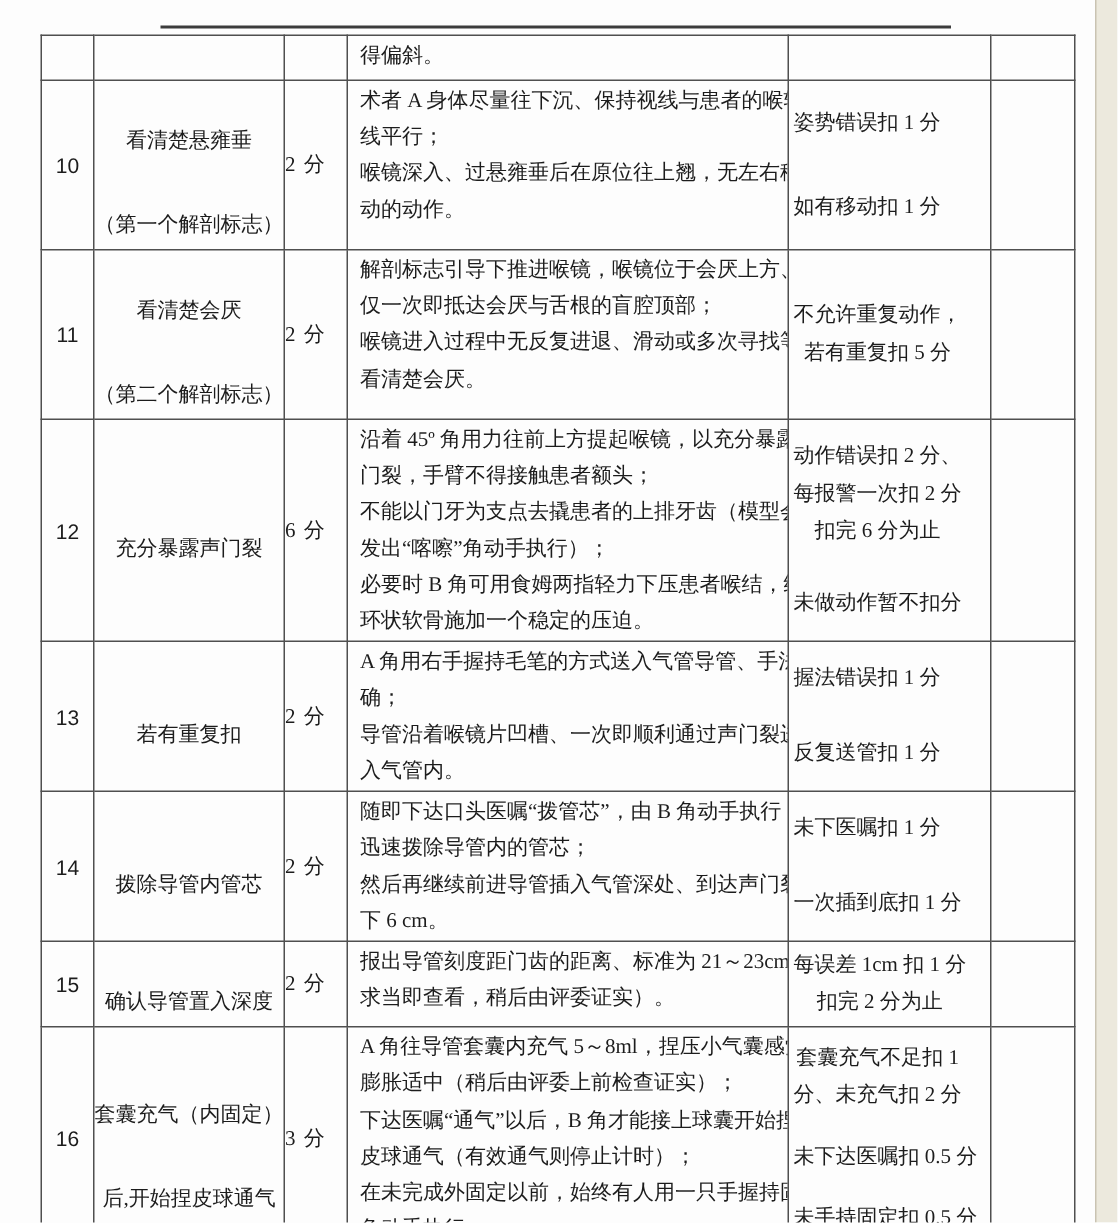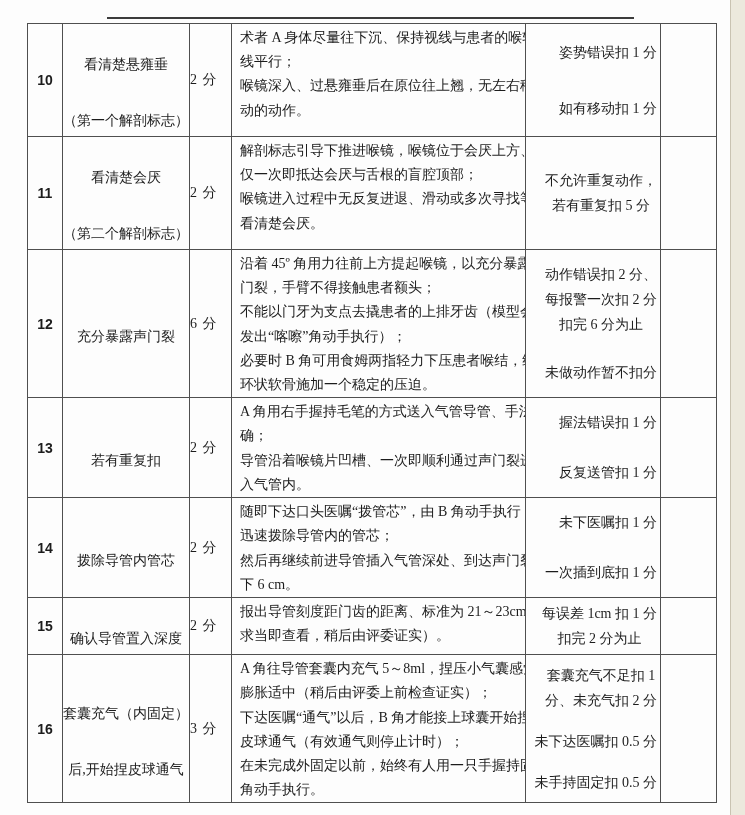--- a/index.html
+++ b/index.html
@@ -49,59 +49,71 @@
   tr.r2 td{height:98px}
   tr.r3 td{height:147px}
   tr.r4 td{height:100px}
   tr.r5 td{height:100px}
   tr.r6 td{height:44px}
   tr.r7 td{height:148px}
 
   td.c-no{
     text-align:center;
     font-family:"Liberation Sans","DejaVu Sans",sans-serif;
-    font-weight:700;
+    font-weight:400;
     font-size:14px;
   }
   td.c-item{text-align:center;}
   .item-line{line-height:31px;margin-top:25px;}
   td.c-score{text-align:left; letter-spacing:1px;}
   td.c-desc{
     vertical-align:top;
     padding:2px 6px 0 8px;
   }
   .desc-line{
     line-height:24.2px;
     white-space:nowrap;
   }
   td.c-ded{padding:0 3px; text-align:center;}
   .ded-wrap{
     height:100%;
     display:flex;
     flex-direction:column;
     justify-content:space-around;
-    align-items:flex-end;
+    align-items:flex-start;
   }
   .ded-line{line-height:25px; white-space:nowrap;}
 </style>
 </head>
 <body>
 
 <div class="top-rule"></div>
 
 <table class="score-table">
   <colgroup>
     <col style="width:35px">
     <col style="width:127px">
     <col style="width:42px">
     <col style="width:294px">
     <col style="width:135px">
     <col style="width:56px">
   </colgroup>
   <tbody>
+      <tr class="r0">
+        <td class="c-no"></td>
+        <td class="c-item"></td>
+        <td class="c-score"></td>
+        <td class="c-desc">
+          <div class="desc-line">得偏斜。</div>
+        </td>
+        <td class="c-ded">
+          <div class="ded-wrap"></div>
+        </td>
+        <td class="c-entry"></td>
+      </tr>
       <tr class="r1">
         <td class="c-no">10</td>
         <td class="c-item">
           <div class="item-line">看清楚悬雍垂</div>
           <div class="item-line">（第一个解剖标志）</div>
         </td>
         <td class="c-score">2 分</td>
         <td class="c-desc">
           <div class="desc-line">术者 A 身体尽量往下沉、保持视线与患者的喉轴</div>
           <div class="desc-line">线平行；</div>

